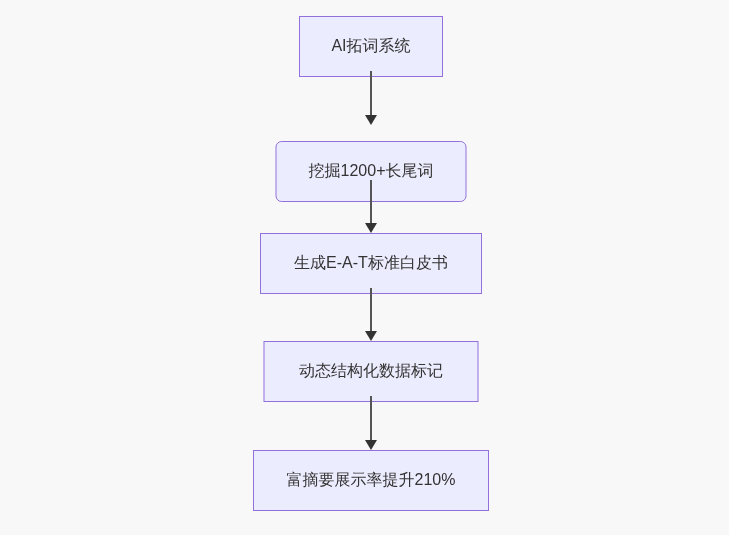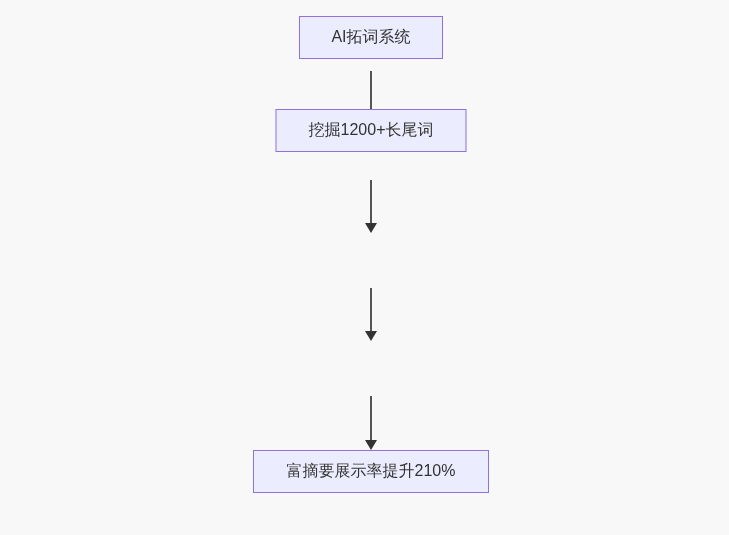--- a/index.html
+++ b/index.html
@@ -17,33 +17,33 @@
     width: 729px;
     height: 535px;
     background: var(--bg);
     font-family: "Liberation Sans", "DejaVu Sans", sans-serif;
     overflow: hidden;
   }
   .node {
     position: absolute;
     transform: translateX(-50%);
     left: 371px;
-    height: 43px;
+    height: 61px;
     background: var(--node-fill);
     border: 1px solid var(--node-border);
     color: var(--text);
     font-size: 16px;
     display: flex;
     align-items: center;
     justify-content: center;
     text-align: center;
     white-space: nowrap;
   }
   .node-1 { top: 16px;  width: 144px; }
-  .node-2 { top: 109px; width: 191px; }
+  .node-2 { top: 141px; width: 191px; border-radius: 6px; }
   .node-3 { top: 233px; width: 222px; }
   .node-4 { top: 341px; width: 215px; }
   .node-5 { top: 450px; width: 236px; align-items: center; }
 
   .edge {
     position: absolute;
     left: 371px;
     transform: translateX(-50%);
     width: 12px;
   }
@@ -88,26 +88,32 @@
 
   <div class="node node-2">
     <span>挖掘1200+长尾词</span>
   </div>
 
   <div class="edge edge-2">
     <div class="line"></div>
     <div class="head"></div>
   </div>
 
+  <div class="node node-3">
+    <span>生成E-A-T标准白皮书</span>
+  </div>
 
   <div class="edge edge-3">
     <div class="line"></div>
     <div class="head"></div>
   </div>
 
+  <div class="node node-4">
+    <span>动态结构化数据标记</span>
+  </div>
 
   <div class="edge edge-4">
     <div class="line"></div>
     <div class="head"></div>
   </div>
 
   <div class="node node-5">
     <span>富摘要展示率提升210%</span>
   </div>
 

